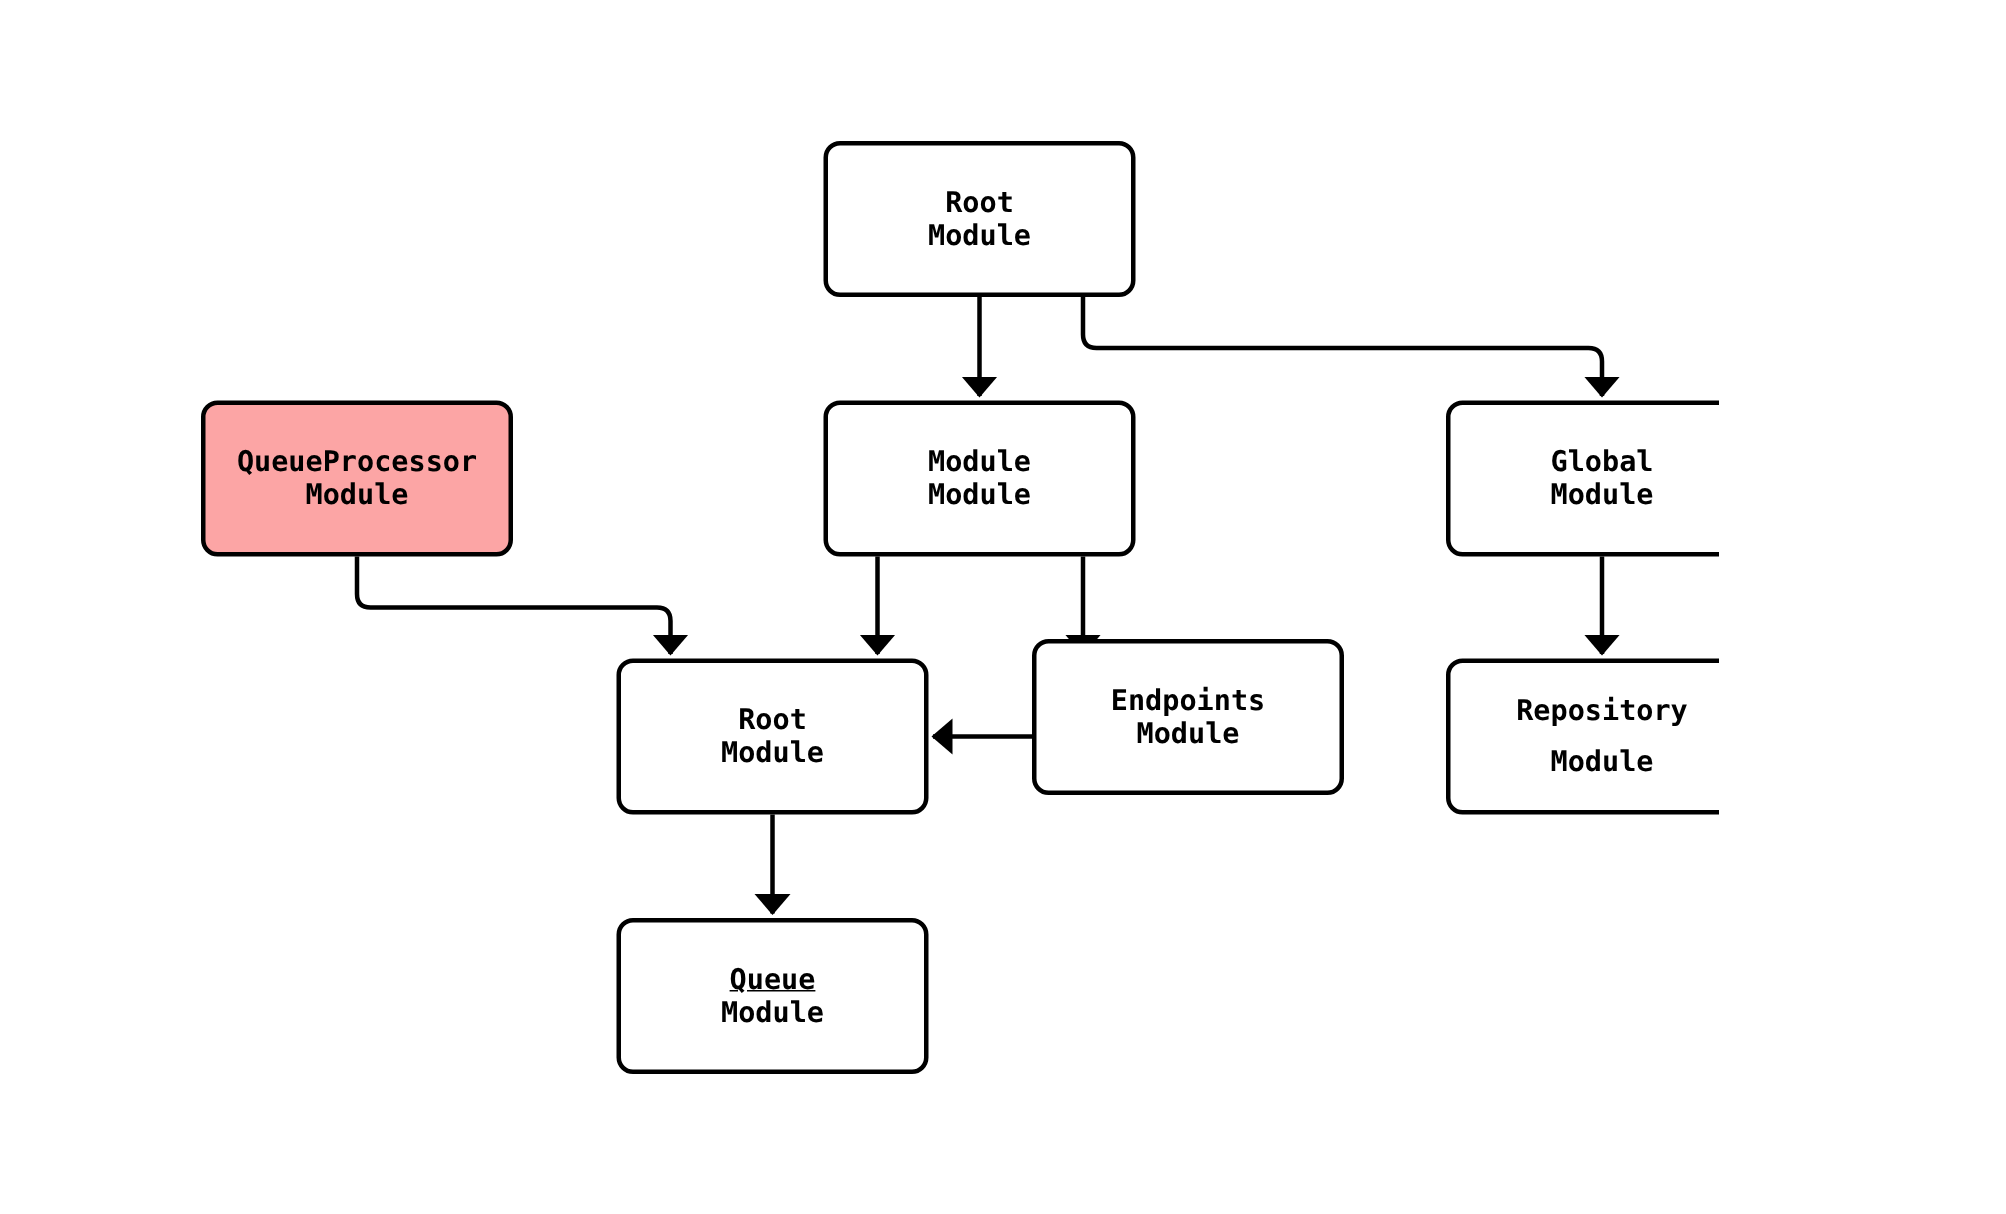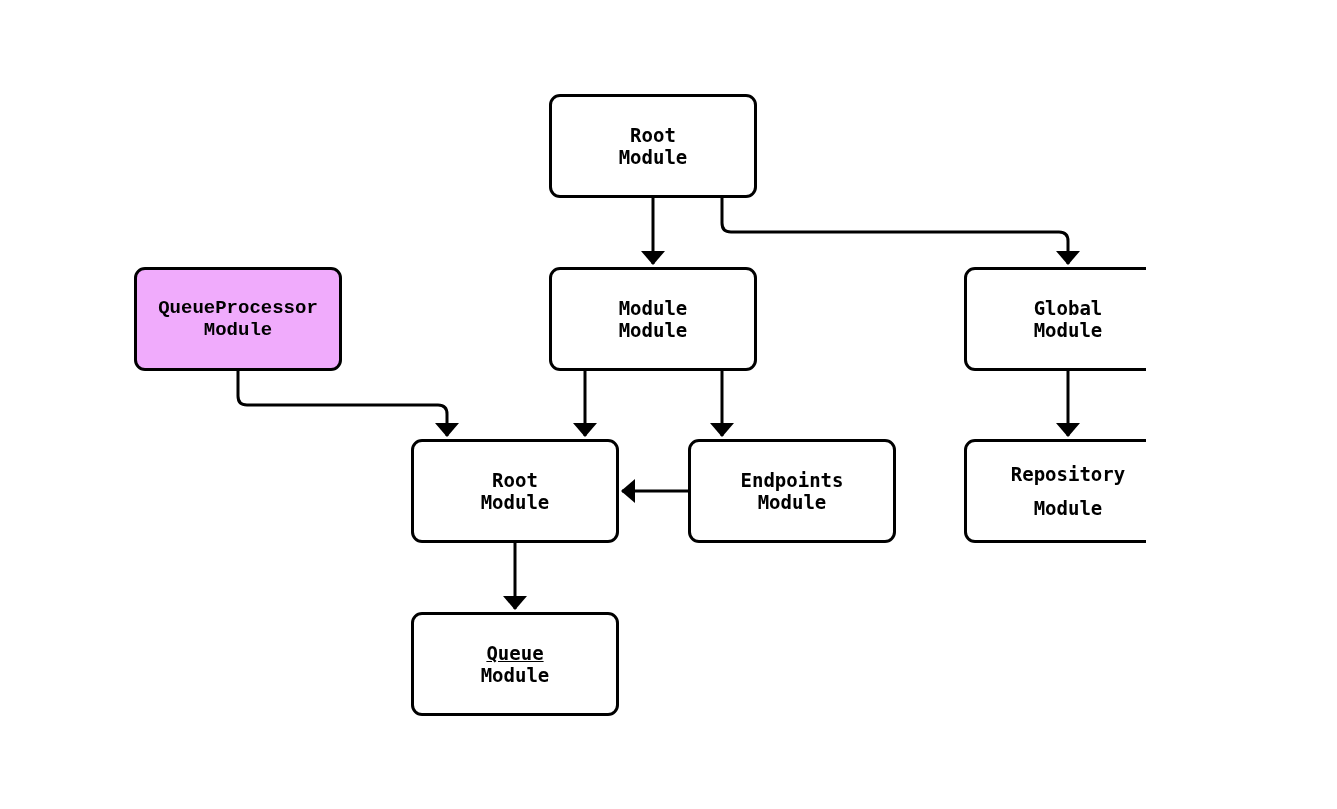--- a/index.html
+++ b/index.html
@@ -68,37 +68,37 @@
         <path d="M688,491 L622,491" class="edge" stroke="#000000" marker-end="url(#arrowhead)"></path>
         <path d="M1068,371 L1068,436" class="edge" stroke="#000000" marker-end="url(#arrowhead)"></path>
         <path d="M515,543 L515,609" class="edge" stroke="#000000" marker-end="url(#arrowhead)"></path>
       </g>
   </svg>
   <div id="nodes-layer">
       <div class="node" style="left: 549px; top: 94px; width: 208px; height: 104px; background: rgb(255, 255, 255); border-color: rgb(0, 0, 0);">
         <div class="line" style="color: rgb(0, 0, 0);">Root</div>
         <div class="line" style="color: rgb(0, 0, 0);">Module</div>
       </div>
-      <div class="node" style="left: 134px; top: 267px; width: 208px; height: 104px; background: #f0abfc; border-color: rgb(0, 0, 0); font-family: Liberation Mono, monospace;">
+      <div class="node" style="left: 134px; top: 267px; width: 208px; height: 104px; background: #fca5a5; border-color: rgb(0, 0, 0);">
         <div class="line" style="color: rgb(0, 0, 0);">QueueProcessor</div>
         <div class="line" style="color: rgb(0, 0, 0);">Module</div>
       </div>
       <div class="node" style="left: 549px; top: 267px; width: 208px; height: 104px; background: rgb(255, 255, 255); border-color: rgb(0, 0, 0);">
         <div class="line" style="color: rgb(0, 0, 0);">Module</div>
         <div class="line" style="color: rgb(0, 0, 0);">Module</div>
       </div>
       <div class="node" style="left: 964px; top: 267px; width: 208px; height: 104px; background: rgb(255, 255, 255); border-color: rgb(0, 0, 0);">
         <div class="line" style="color: rgb(0, 0, 0);">Global</div>
         <div class="line" style="color: rgb(0, 0, 0);">Module</div>
       </div>
       <div class="node" style="left: 411px; top: 439px; width: 208px; height: 104px; background: rgb(255, 255, 255); border-color: rgb(0, 0, 0);">
         <div class="line" style="color: rgb(0, 0, 0);">Root</div>
         <div class="line" style="color: rgb(0, 0, 0);">Module</div>
       </div>
-      <div class="node" style="left: 688px; top: 439px; width: 208px; height: 104px; background: rgb(255, 255, 255); border-color: rgb(0, 0, 0);">
+      <div class="node" style="left: 688px; top: 426px; width: 208px; height: 104px; background: rgb(255, 255, 255); border-color: rgb(0, 0, 0);">
         <div class="line" style="color: rgb(0, 0, 0);">Endpoints</div>
         <div class="line" style="color: rgb(0, 0, 0);">Module</div>
       </div>
       <div class="node" style="left: 964px; top: 439px; width: 208px; height: 104px; background: rgb(255, 255, 255); border-color: rgb(0, 0, 0); gap: 12px;">
         <div class="line" style="color: rgb(0, 0, 0);">Repository</div>
         <div class="line" style="color: rgb(0, 0, 0);">Module</div>
       </div>
       <div class="node" style="left: 411px; top: 612px; width: 208px; height: 104px; background: rgb(255, 255, 255); border-color: rgb(0, 0, 0);">
         <div class="line" style="color: rgb(0, 0, 0); text-decoration: underline;">Queue</div>
         <div class="line" style="color: rgb(0, 0, 0);">Module</div>

